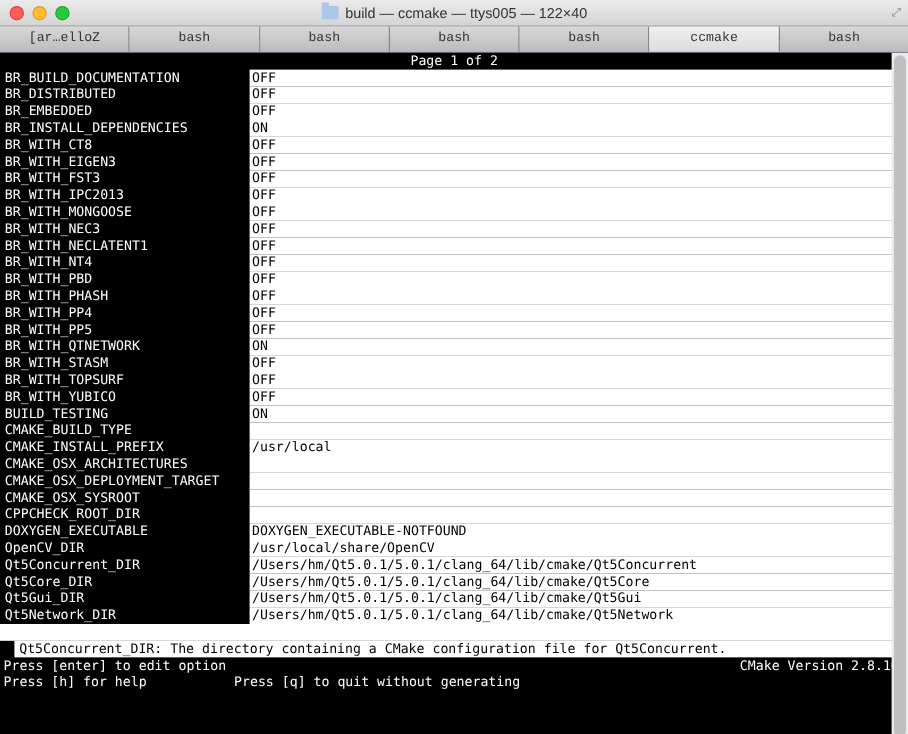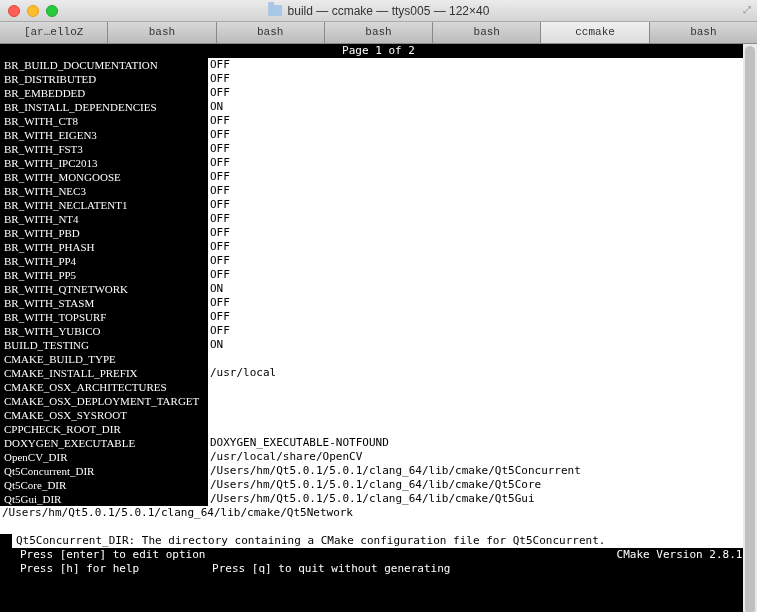--- a/index.html
+++ b/index.html
@@ -100,21 +100,20 @@
 .option-row {
   display: flex;
   background: #000;
 }
 .option-name {
   width: 208px;
   color: #fff;
   background: #000;
   white-space: pre;
   padding-left: 4px;
-  font-family: Liberation Serif, serif;
 }
 .option-value {
   flex: 1;
   color: #000;
   background: #fff;
   white-space: pre;
   padding-left: 2px;
 }
 .help-line {
   color: #000;
@@ -126,21 +125,21 @@
 .blank-white {
   background: #fff;
   height: 14px;
 }
 .footer-row {
   display: flex;
   background: #000;
 }
 .footer-left {
   color: #fff;
-  padding-left: 20px;
+  padding-left: 3px;
   white-space: pre;
 }
 .footer-right {
   margin-left: auto;
   color: #fff;
   padding-right: 8px;
   white-space: pre;
 }
 .scrollbar {
   position: absolute;
@@ -310,20 +309,21 @@
         </div>
         <div class="option-row">
           <div class="option-name">Qt5Core_DIR</div>
           <div class="option-value">/Users/hm/Qt5.0.1/5.0.1/clang_64/lib/cmake/Qt5Core</div>
         </div>
         <div class="option-row">
           <div class="option-name">Qt5Gui_DIR</div>
           <div class="option-value">/Users/hm/Qt5.0.1/5.0.1/clang_64/lib/cmake/Qt5Gui</div>
         </div>
         <div class="option-row">
+          <div class="option-name">Qt5Network_DIR</div>
           <div class="option-value">/Users/hm/Qt5.0.1/5.0.1/clang_64/lib/cmake/Qt5Network</div>
         </div>
       </div>
     <div class="blank-white"></div>
     <div class="help-line">Qt5Concurrent_DIR: The directory containing a CMake configuration file for Qt5Concurrent.</div>
     <div class="footer-row">
       <span class="footer-left">Press [enter] to edit option</span>
       <span class="footer-right">CMake Version 2.8.10</span>
     </div>
     <div class="footer-row">

